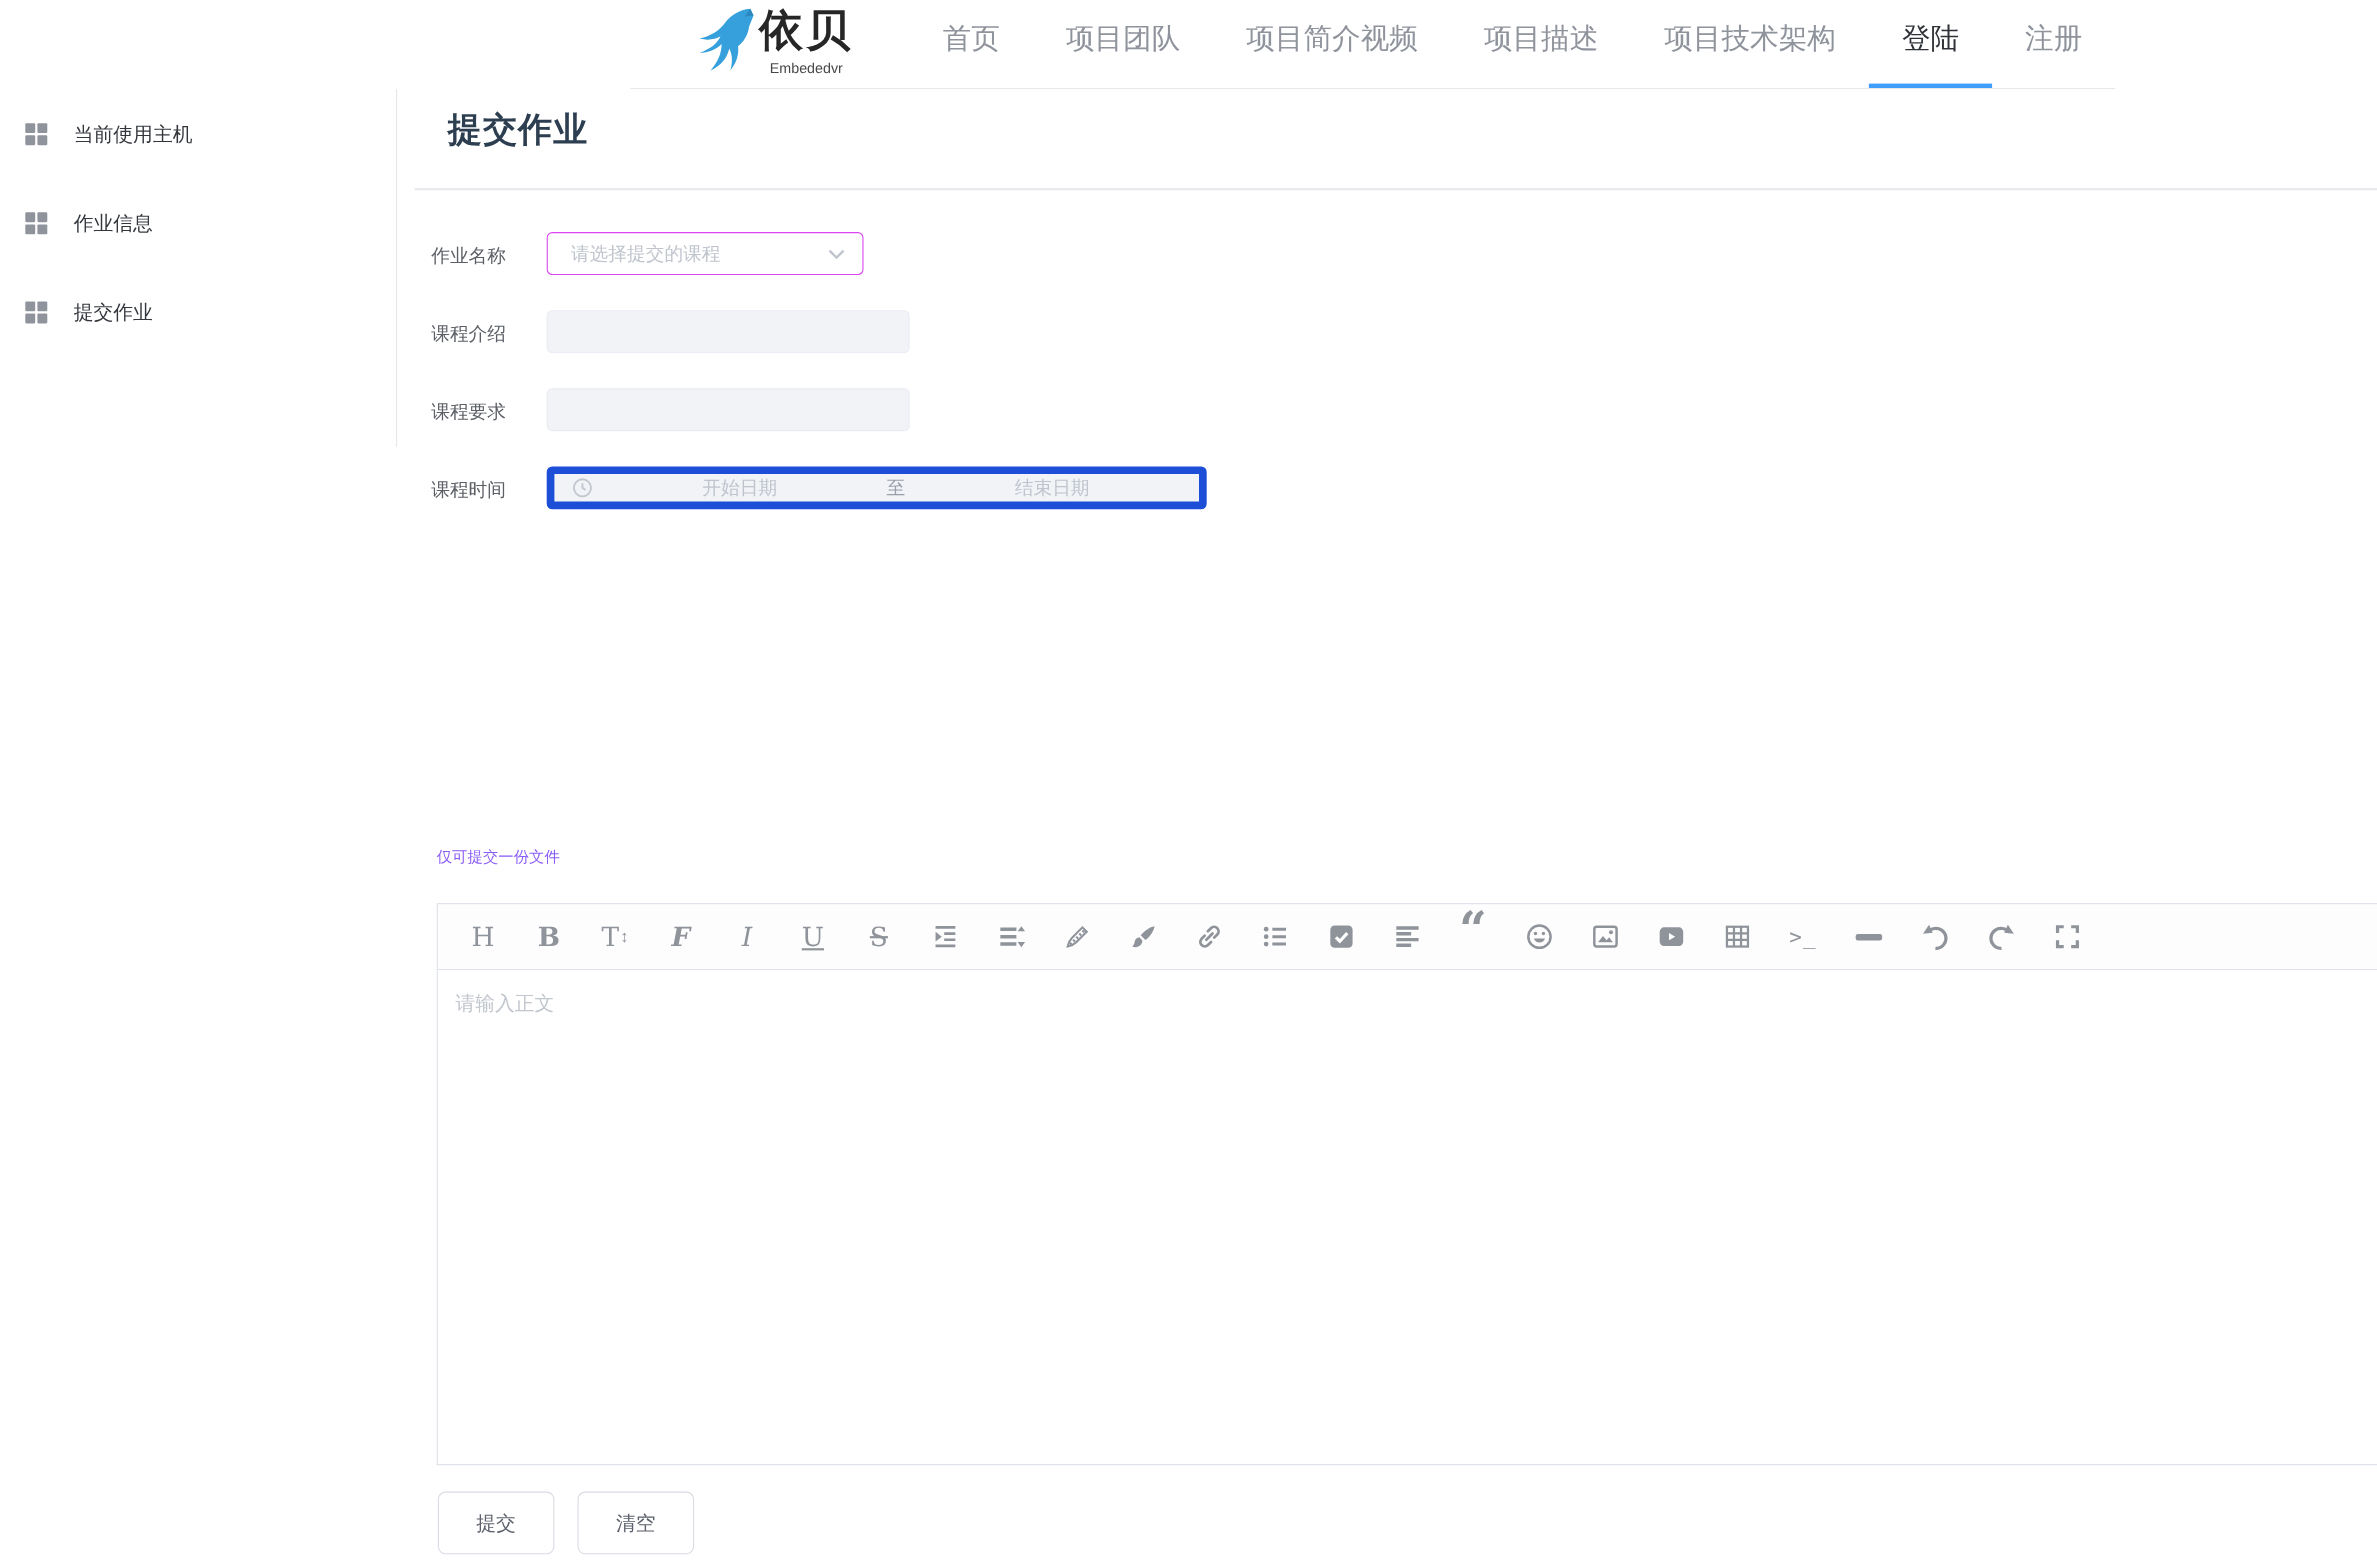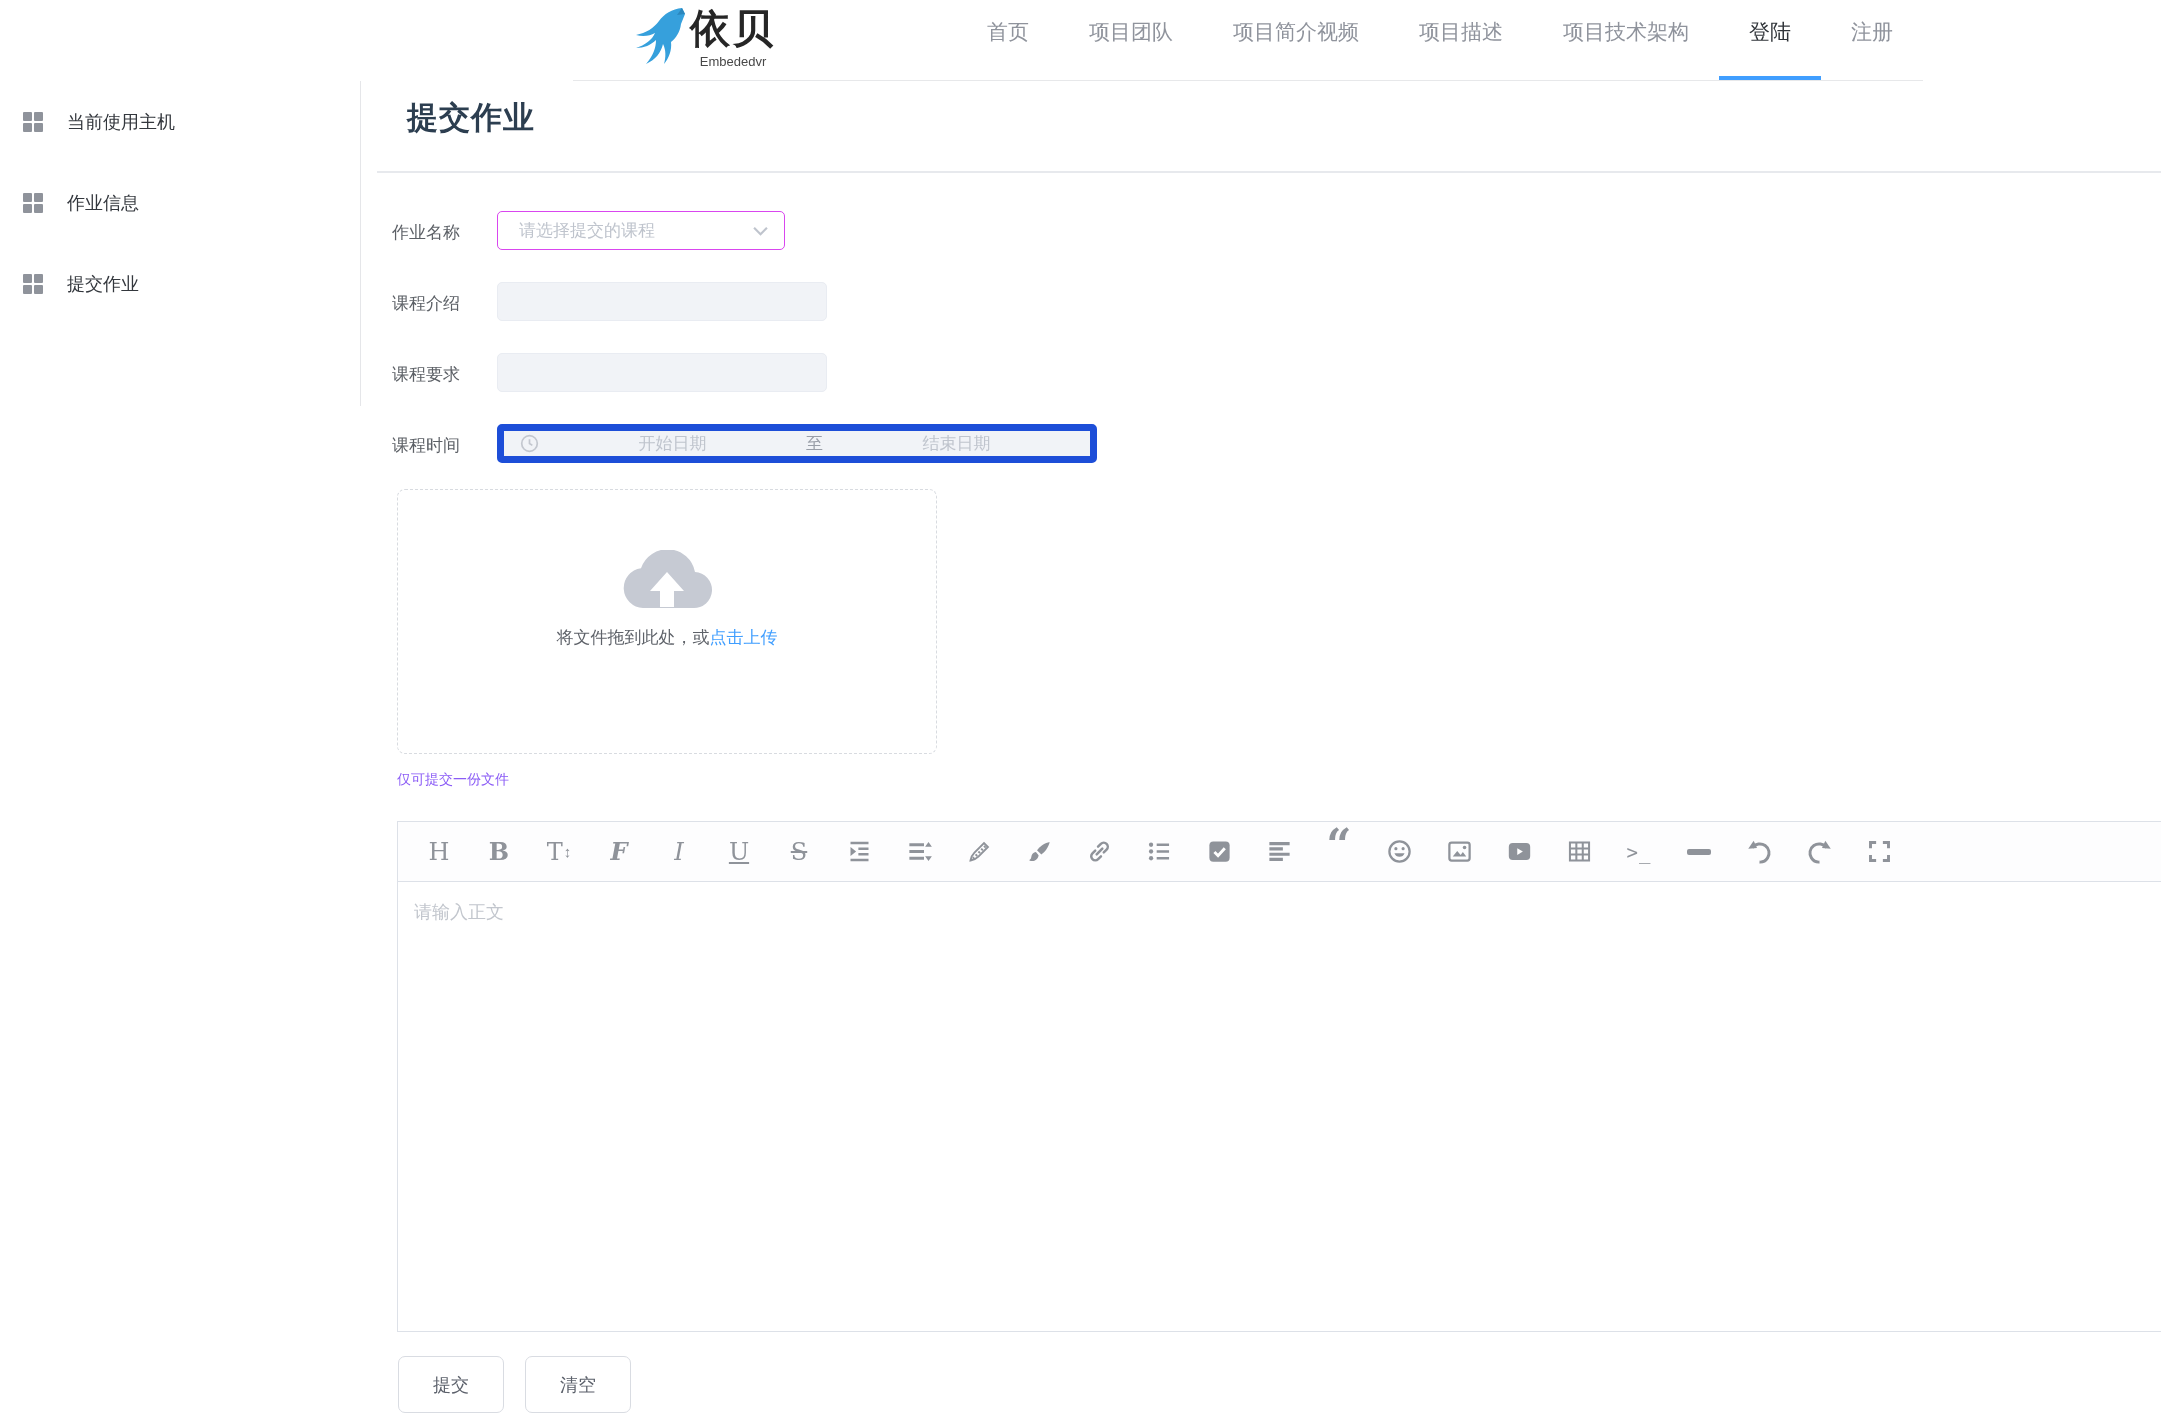--- a/index.html
+++ b/index.html
@@ -8,21 +8,21 @@
 
   
   .header{position:absolute;left:0;top:0;width:2161px;height:80px;background:#fff;}
   .header-border{position:absolute;left:573px;top:80px;width:1350px;height:1px;background:#e7e8ea;}
   .logo{position:absolute;left:628px;top:4px;display:flex;align-items:flex-start;}
   .logo-bird{margin-top:2px;}
   .logo-txt{display:flex;flex-direction:column;align-items:center;margin-left:4px;}
   .logo-name{font-size:40px;font-weight:bold;color:#262626;letter-spacing:3px;line-height:48px;}
   .logo-tag{font-size:13px;color:#484848;margin-top:2px;}
   .nav{position:absolute;right:238px;top:0;display:flex;height:80px;}
-  .nav-item{position:relative;height:80px;padding:18px 30px 0 30px;font-size:21px;color:#8f939c;
+  .nav-item{position:relative;height:80px;padding:18px 30px 0 30px;font-size:26px;color:#8f939c;
             cursor:pointer;box-sizing:border-box;white-space:nowrap;}
   .nav-item.active{color:#2f3338;}
   .nav-underline{position:absolute;left:0;right:0;bottom:0;height:4px;background:#409eff;}
 
   
   .sidebar{position:absolute;left:0;top:81px;width:361px;height:325px;background:#fff;
            border-right:1px solid #e5e6e9;box-sizing:border-box;}
   .side-item{height:81px;display:flex;align-items:center;padding-left:21px;gap:22px;
              font-size:18px;color:#33373d;cursor:pointer;}
   .side-item.active{background:#f6f6f8;}
@@ -176,29 +176,20 @@
         <svg width="19" height="19" viewBox="0 0 20 20">
             <circle cx="10" cy="10" r="8.2" fill="none" stroke="#c3c7cf" stroke-width="1.8"></circle>
             <path d="M10 5.5V10l3 2" fill="none" stroke="#c3c7cf" stroke-width="1.8"></path>
           </svg>
       </span>
       <span class="date-ph">开始日期</span>
       <span class="date-sep">至</span>
       <span class="date-ph">结束日期</span>
     </div>
 
-    <div class="upload-box">
-      <svg class="cloud" width="92" height="64" viewBox="0 0 92 64">
-        <path fill="#c6cad3" d="M22 58 a20 20 0 0 1 -2 -39.8 A28 28 0 0 1 74 22 a18 18 0 0 1 -2 36 z"></path>
-        <path fill="#fff" d="M46 22 L63 41 H53 V57 H39 V41 H29 z"></path>
-      </svg>
-      <div class="upload-text">
-        <span>将文件拖到此处，或</span><span class="upload-link">点击上传</span>
-      </div>
-    </div>
     <div class="upload-tip">仅可提交一份文件</div>
 
     <div class="editor">
       <div class="toolbar">
           <div class="tb-btn">
             <span class="tl">H</span>
           </div>
           <div class="tb-btn">
             <span class="tl b">B</span>
           </div>

